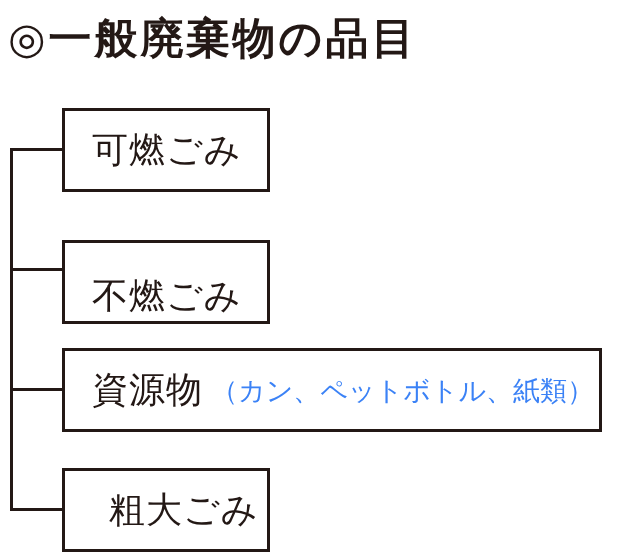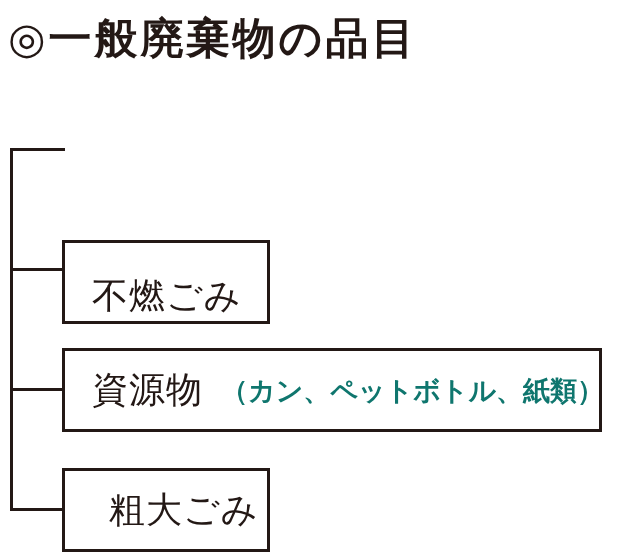--- a/index.html
+++ b/index.html
@@ -66,41 +66,44 @@
   .n3 { top: 348px; width: 540px; }
   .n4 { top: 468px; padding-left: 44px; }
   .node-label {
     font-size: 36px;
     font-weight: 500;
     letter-spacing: 1px;
     color: #231815;
   }
   .node-note {
     font-size: 27px;
-    font-weight: 700;
+    font-weight: 400;
     letter-spacing: 0px;
-    color: #0f766e;
-    margin-left: 18px;
+    color: #3b82f6;
+    margin-left: 8px;
     padding-top: 2px;
   }
 </style>
 </head>
 <body>
 
 <div class="canvas">
 
   <div class="title">◎一般廃棄物の品目</div>
 
   <div class="trunk"></div>
 
   <div class="connector c1"></div>
   <div class="connector c2"></div>
   <div class="connector c3"></div>
   <div class="connector c4"></div>
 
+  <div class="node n1">
+    <span class="node-label">可燃ごみ</span>
+  </div>
 
   <div class="node n2">
     <span class="node-label">不燃ごみ</span>
   </div>
 
   <div class="node n3">
     <span class="node-label">資源物</span>
     <span class="node-note">（カン、ペットボトル、紙類）</span>
   </div>
 

